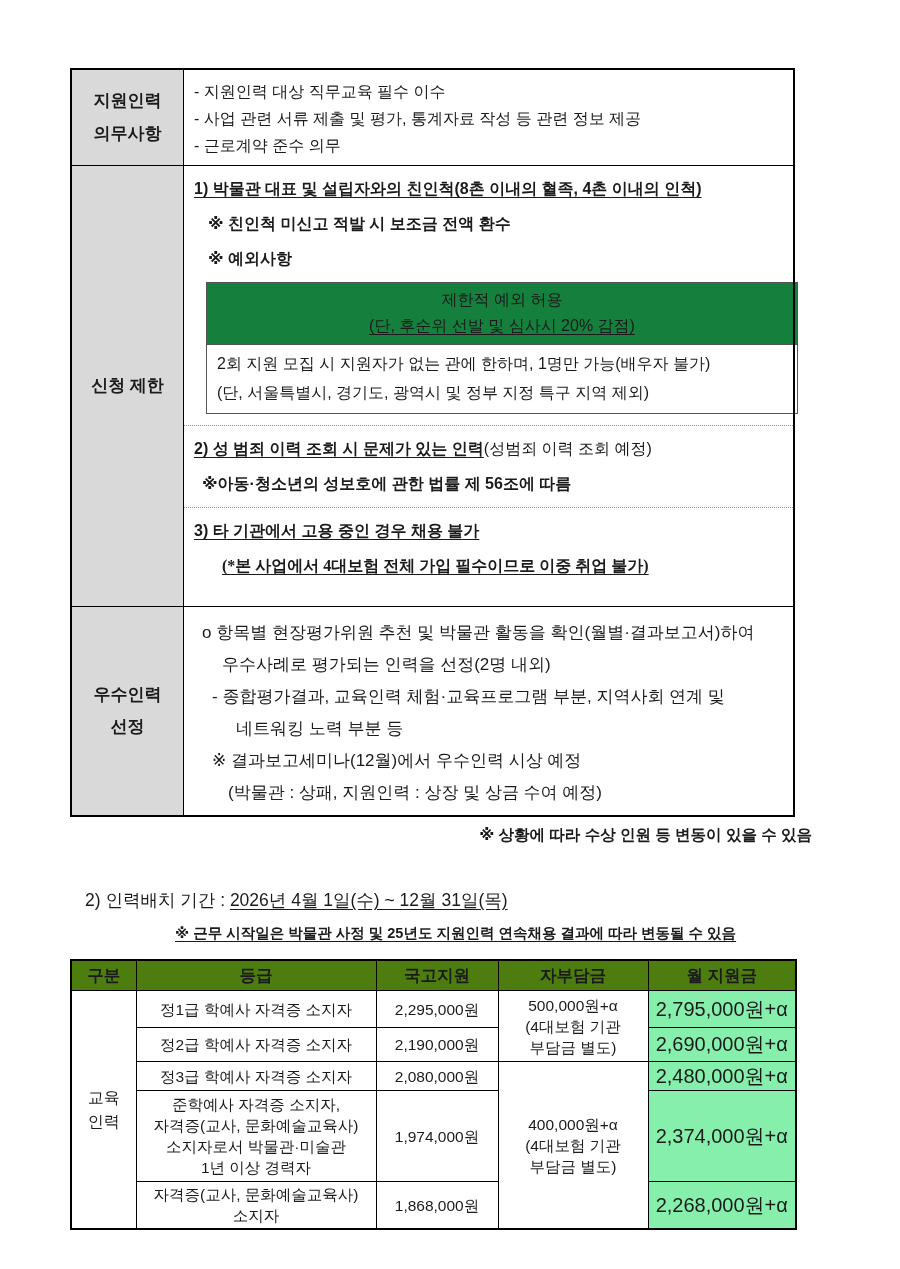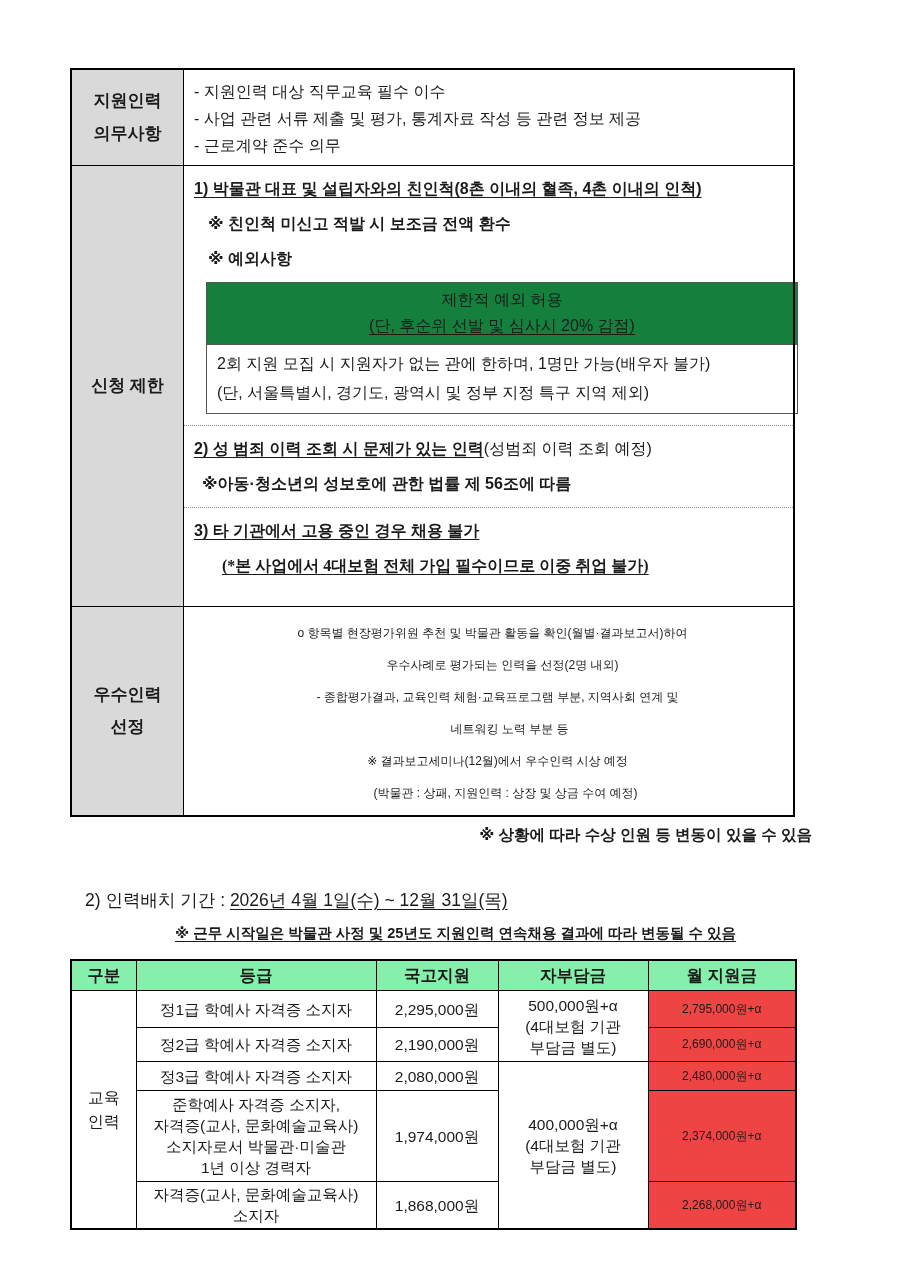--- a/index.html
+++ b/index.html
@@ -14,21 +14,21 @@
   
   .t1 { width:725px; border-collapse:collapse; border:2px solid #000; table-layout:fixed;padding-left:32px; }
   .t1 th, .t1 td { border:1px solid #000; vertical-align:middle; }
   .t1 th {
     background:#d9d9d9; width:103px; font-size:17px; font-weight:bold;
     text-align:center; white-space:pre-line; line-height:1.9; padding:0 4px;
   }
   .t1 td { padding:6px 10px; vertical-align:top; }
   .cell-oblig { font-size:16px; line-height:27px; padding-top:8px !important; }
   .cell-restrict { font-size:16px; }
-  .cell-merit { font-size:12px; line-height:32px; padding-top:10px !important;text-align:center; }
+  .cell-merit { font-size:17px; line-height:32px; padding-top:10px !important; }
 
   .b { font-weight:bold; }
   .u { text-decoration:underline; text-underline-offset:3px; }
   .ln { line-height:28px; }
   .mt8 { margin-top:7px; }
   .ind1 { padding-left:14px; }
   .ind2 { padding-left:28px; }
 
   .exc-box { border:1.5px solid #555; width:590px; margin:9px 0 11px 12px; }
   .exc-head {
@@ -57,23 +57,23 @@
     text-decoration:underline; text-underline-offset:3px;
   }
   .sec-head3 { font-size:17.5px; font-weight:bold; margin:48px 0 0 15px; }
 
   
   .t2 {
     width:725px; border-collapse:collapse; border:2px solid #000;
     table-layout:fixed; margin-top:16px;
   }
   .t2 th, .t2 td { border:1px solid #000; text-align:center; vertical-align:middle; }
-  .t2 th { background:#86efac; font-size:16.5px; font-weight:bold; height:27px; padding:1px 0; }
+  .t2 th { background:#4d7c0f; font-size:16.5px; font-weight:bold; height:27px; padding:1px 0; }
   .t2 td { font-size:15.5px; white-space:pre-line; line-height:21px; padding:2px 2px; }
-  .t2 .hl { background:#ef4444; font-size:12px; }
+  .t2 .hl { background:#86efac; font-size:20px; }
   .t2 .cat { font-size:16px; line-height:24px; }
   .t2 tr.r1 td { height:32px; }
   .t2 tr.r2 td { height:29px; }
   .t2 tr.r3 td { height:24px; }
   .t2 tr.r4 td { height:86px; }
   .t2 tr.r5 td { height:42px; }
 </style>
 </head>
 <body>
 

